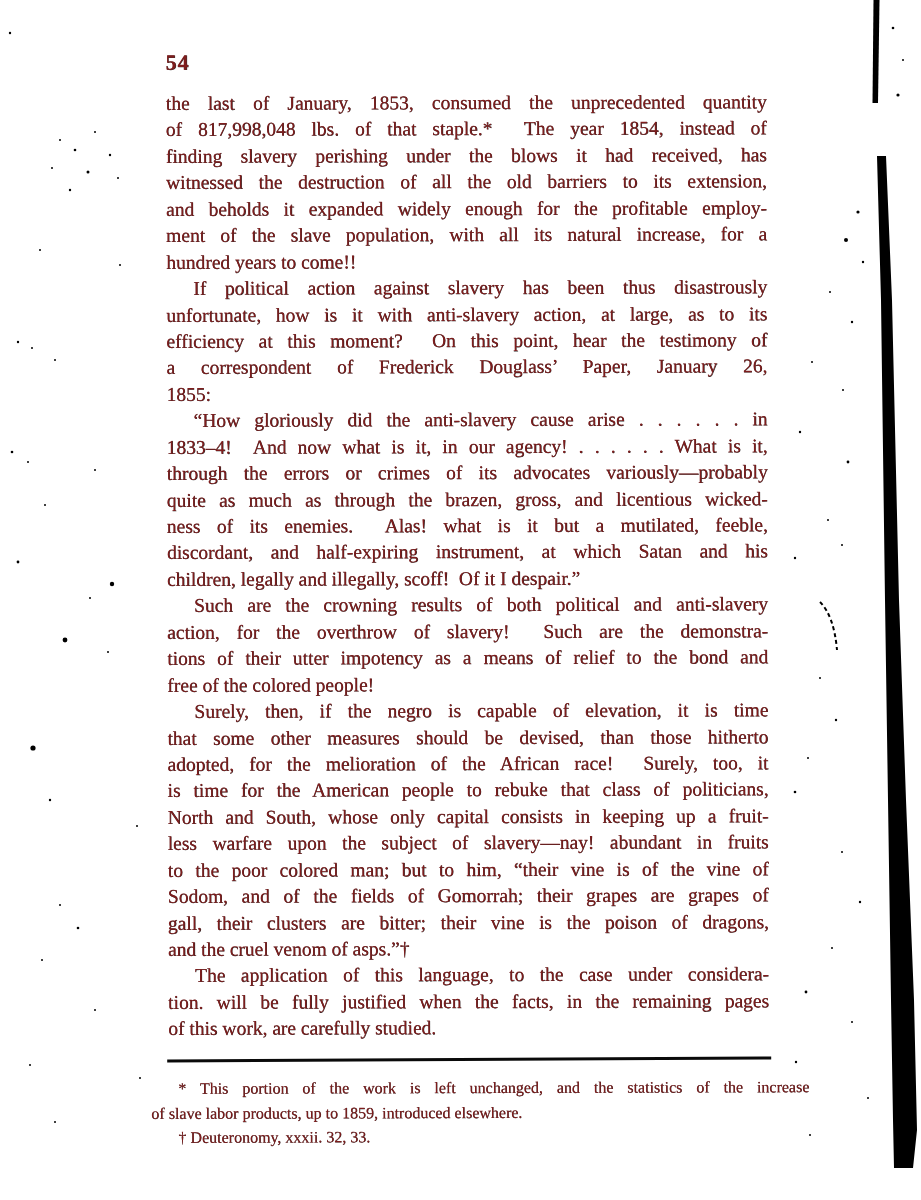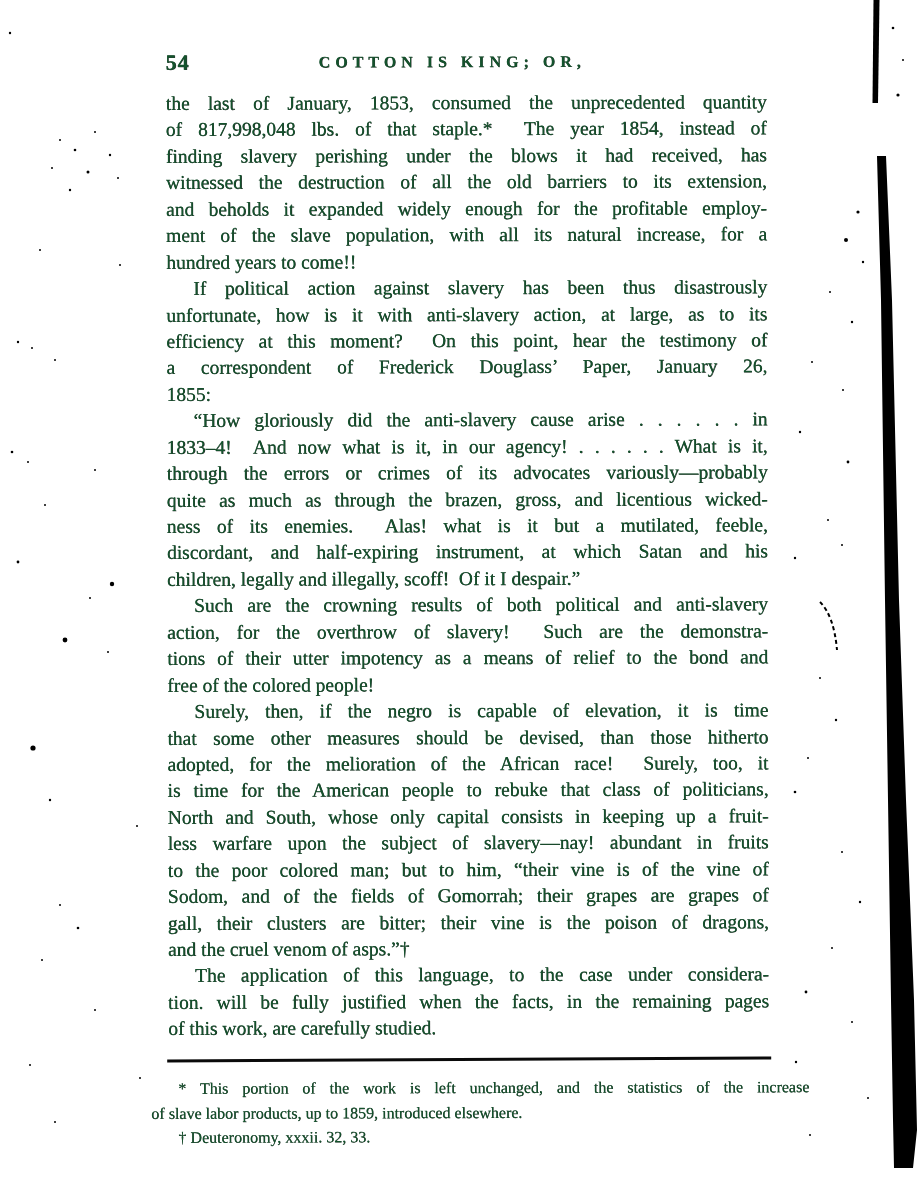--- a/index.html
+++ b/index.html
@@ -2,21 +2,21 @@
 <html><head>
 <meta charset="utf-8">
 <style>
   html,body{margin:0;padding:0;background:#888;}
   .page{
     position:relative;
     width:921px;height:1200px;
     background:#ffffff;
     overflow:hidden;
     font-family:"Liberation Serif", serif;
-    color:#14532d;
+    color:#7f1d1d;
   }
   .content{position:absolute;left:0;top:0;width:921px;height:1200px;transform:rotate(-0.15deg);}
   .pagenum{
     position:absolute;left:167px;top:49px;
     font-size:22px;font-weight:bold;letter-spacing:1px;
     text-shadow:0.3px 0.3px 0 #333;
   }
   .runhead{
     position:absolute;left:320px;top:53px;width:300px;
     font-size:16px;font-weight:bold;letter-spacing:5px;
@@ -47,21 +47,20 @@
   }
   .footnotes .line{height:24.5px;}
   .artifacts{position:absolute;left:0;top:0;pointer-events:none;}
 </style>
 </head>
 <body>
 
 <div class="page">
   <div class="content">
     <div class="pagenum">54</div>
-    <div class="runhead">COTTON IS KING; OR,</div>
 
     <div class="body-text">
         <div class="para">
           <div class="line">the last of January, 1853, consumed the unprecedented quantity</div>
           <div class="line">of 817,998,048 lbs. of that staple.*  The year 1854, instead of</div>
           <div class="line">finding slavery perishing under the blows it had received, has</div>
           <div class="line">witnessed the destruction of all the old barriers to its extension,</div>
           <div class="line">and beholds it expanded widely enough for the profitable employ-</div>
           <div class="line">ment of the slave population, with all its natural increase, for a</div>
           <div class="line last">hundred years to come!!</div>

